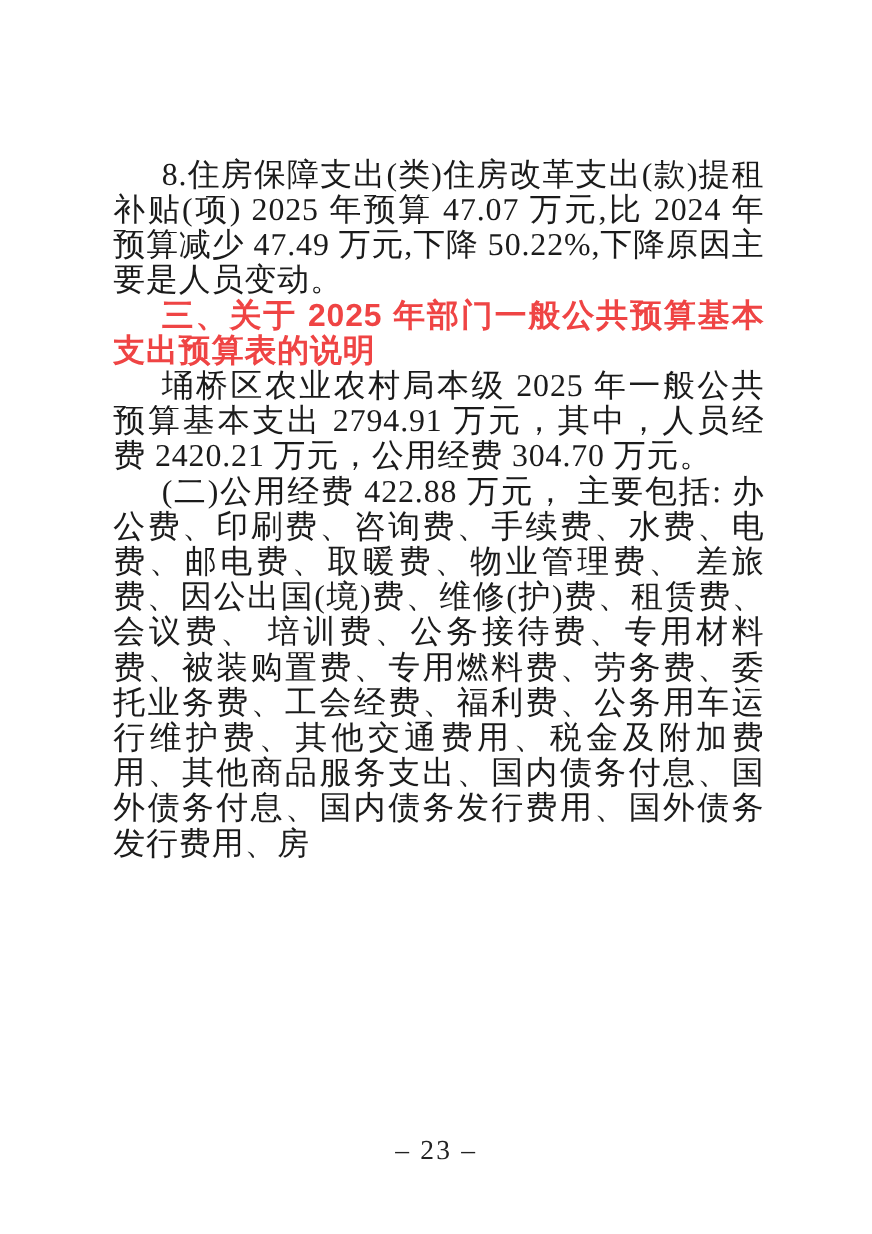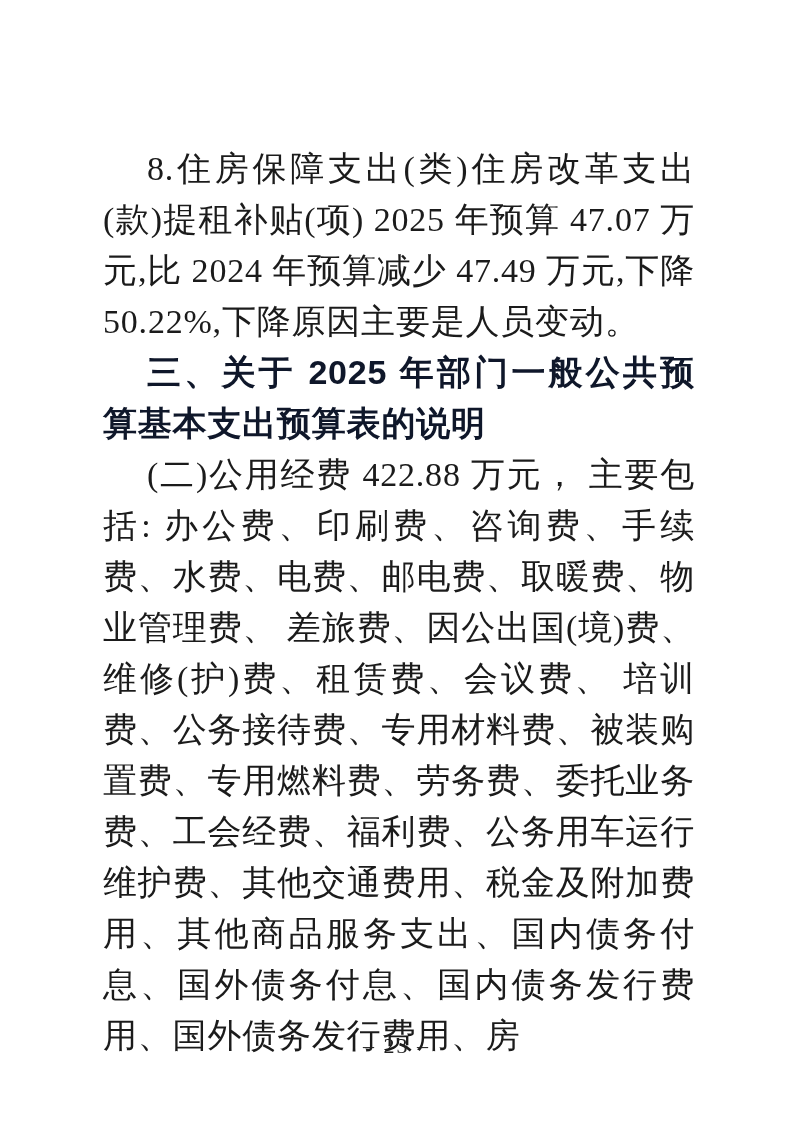--- a/index.html
+++ b/index.html
@@ -18,53 +18,54 @@
   }
   .content {
     position: absolute;
     left: 103px;
     top: 143px;
     width: 592px;
   }
   .content p {
     margin: 0;
     padding: 0;
-    font-size: 34px;
-    line-height: 51px;
+    font-size: 29px;
+    line-height: 32px;
     letter-spacing: 0.8px;
     text-align: justify;
     text-justify: inter-character;
     text-indent: 44px;
     word-break: break-all;
   }
   .body-para {
     font-family: "Liberation Serif", "DejaVu Serif", serif;
     font-weight: normal;
     color: #1b1b1b;
   }
   .heading-para {
     font-family: "Liberation Sans", "DejaVu Sans", sans-serif;
     font-weight: bold;
-    color: #0f172a;
+    color: #ef4444;
   }
   .footer {
     position: absolute;
     left: 0;
     top: 1033px;
     width: 100%;
     text-align: center;
     font-family: "Liberation Serif", "DejaVu Serif", serif;
-    font-size: 22px;
+    font-size: 25px;
     letter-spacing: 2px;
     color: #222222;
   }
 </style>
 </head>
 <body>
 
 <div class="page">
   <div class="content">
     <p class="body-para">8.住房保障支出(类)住房改革支出(款)提租补贴(项) 2025 年预算 47.07 万元,比 2024 年预算减少 47.49 万元,下降 50.22%,下降原因主要是人员变动。</p>
     <p class="heading-para">三、关于 2025 年部门一般公共预算基本支出预算表的说明</p>
+    <p class="body-para">埇桥区农业农村局本级 2025 年一般公共预算基本支出 2794.91 万元，其中，人员经费 2420.21 万元，公用经费 304.70 万元。</p>
     <p class="body-para">(二)公用经费 422.88 万元， 主要包括: 办公费、印刷费、咨询费、手续费、水费、电费、邮电费、取暖费、物业管理费、 差旅费、因公出国(境)费、维修(护)费、租赁费、会议费、 培训费、公务接待费、专用材料费、被装购置费、专用燃料费、劳务费、委托业务费、工会经费、福利费、公务用车运行维护费、其他交通费用、税金及附加费用、其他商品服务支出、国内债务付息、国外债务付息、国内债务发行费用、国外债务发行费用、房</p>
   </div>
   <div class="footer">– 23 –</div>
 </div>
 
 </body></html>

